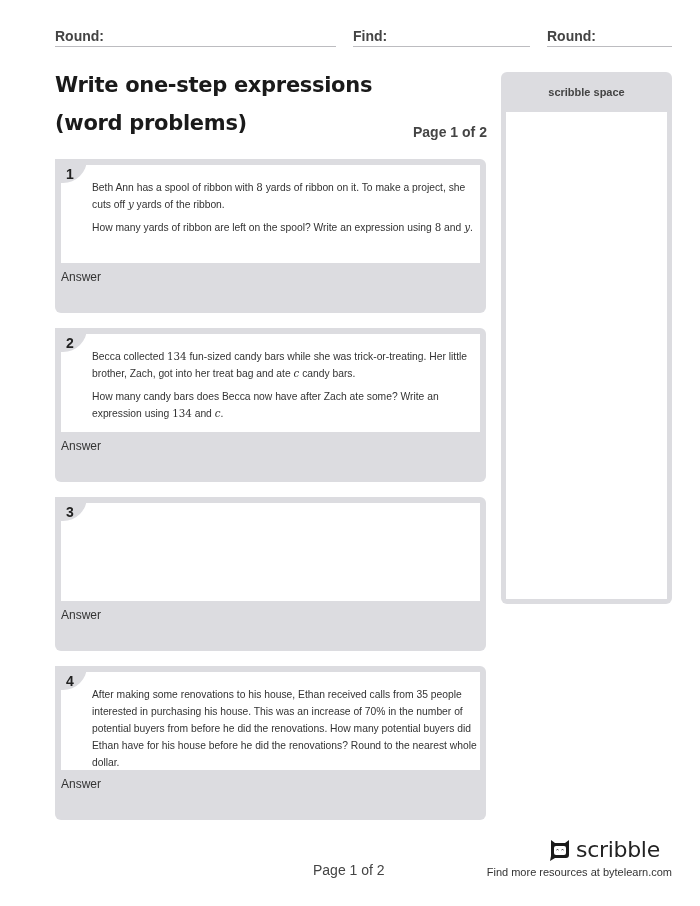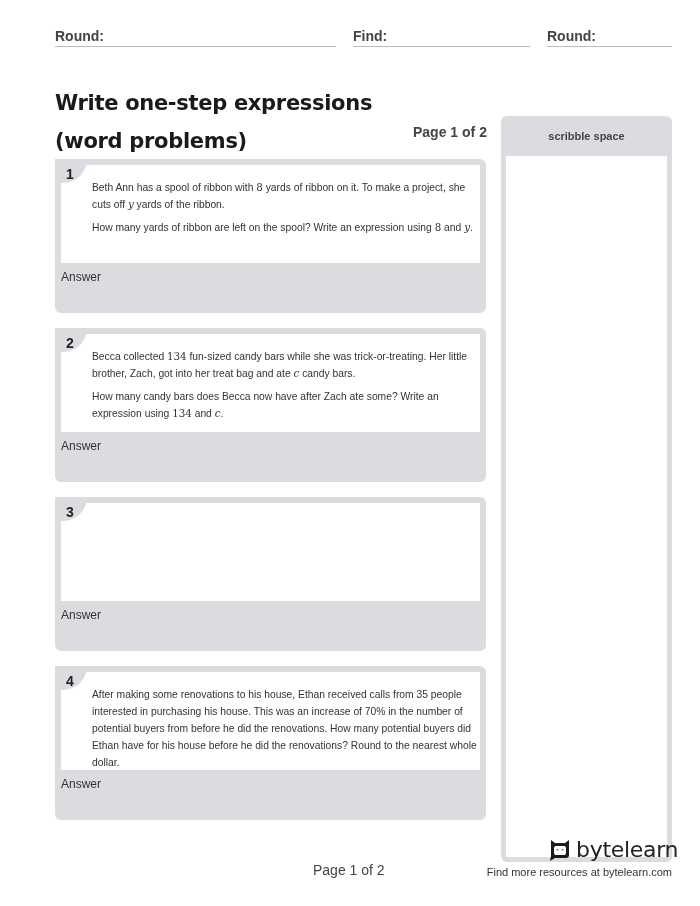--- a/index.html
+++ b/index.html
@@ -1,34 +1,34 @@
 <!DOCTYPE html>
 <html><head>
 <meta charset="utf-8">
 <style>
   html, body { margin:0; padding:0; background:#ffffff; }
   body { width:700px; height:906px; position:relative; overflow:hidden;
          font-family:"Liberation Sans", sans-serif; color:#222; }
   .hdr-field { position:absolute; top:28px; height:18px; border-bottom:1.5px solid #bcbcc0;
                font-size:14px; font-weight:bold; color:#444; }
-  .title { position:absolute; left:55px; top:84px; width:380px; font-size:21px; font-weight:bold;
+  .title { position:absolute; left:55px; top:66px; width:380px; font-size:21px; font-weight:bold;
            line-height:38px; color:#1a1a1a; font-family:"DejaVu Sans", sans-serif; letter-spacing:-0.3px; }
   .pageof { position:absolute; left:413px; top:124px; font-size:14px; font-weight:bold; color:#444; }
   .card { position:absolute; left:55px; width:431px; height:154px; background:#dcdce0; border-radius:6px; }
   .card .inner { position:absolute; left:6px; top:6px; right:6px; background:#fff; }
   .card .num-tab { position:absolute; left:0; top:0; width:32px; height:24px; background:#dcdce0;
                    border-bottom-right-radius:28px; }
   .card .num { position:absolute; left:11px; top:7px; font-size:14px; font-weight:bold; color:#222; }
   .card .text { position:absolute; left:37px; top:20px; right:8px; font-size:10.3px; line-height:17px; color:#333;
                 font-family:"Liberation Sans", sans-serif; }
   .card .text p { margin:0 0 6px 0; }
   .card .answer { position:absolute; left:6px; font-size:12px; color:#333; }
   .math { font-family:"DejaVu Serif", serif; }
   .mathi { font-family:"DejaVu Serif", serif; font-style:italic; }
-  .scribble { position:absolute; left:501px; top:72px; width:171px; height:746px; background:#dcdce0; border-radius:6px;margin-top:44px; }
+  .scribble { position:absolute; left:501px; top:72px; width:171px; height:532px; background:#dcdce0; border-radius:6px; }
   .scribble .label { position:absolute; left:0; right:0; top:14px; text-align:center; font-size:11px; font-weight:bold; color:#444; }
   .scribble .area { position:absolute; left:5px; right:5px; top:40px; bottom:5px; background:#fff; }
   .footer-page { position:absolute; left:313px; top:862px; font-size:14px; color:#444; }
   .logo { position:absolute; left:548px; top:836px; height:26px; display:flex; align-items:center; }
   .logo .word { font-size:22px; color:#222; margin-left:4px; font-family:"DejaVu Sans", sans-serif; letter-spacing:-0.3px; }
   .resources { position:absolute; right:28px; top:866px; font-size:11px; color:#333;text-align:center; }
 </style>
 </head>
 <body>
 
@@ -90,15 +90,15 @@
 </div>
 
 <div class="footer-page">Page 1 of 2</div>
 
 <div class="logo">
   <svg width="24" height="24" viewBox="0 0 24 24">
     <path d="M3 3 L7 6 L17 6 L21 3 L21 18 Q21 21 18 21 L7 21 L2 24 L3 19 Z" fill="#1a1a1a"></path>
     <rect x="6" y="9" width="12" height="9" rx="2" fill="#ffffff"></rect>
     <path d="M8.5 13 q1 -1 2 0 M13.5 13 q1 -1 2 0" stroke="#1a1a1a" stroke-width="0.9" fill="none"></path>
   </svg>
-  <span class="word">bytelearn</span>
+  <span class="word">scribble</span>
 </div>
 <div class="resources">Find more resources at bytelearn.com</div>
 
 </body></html>

